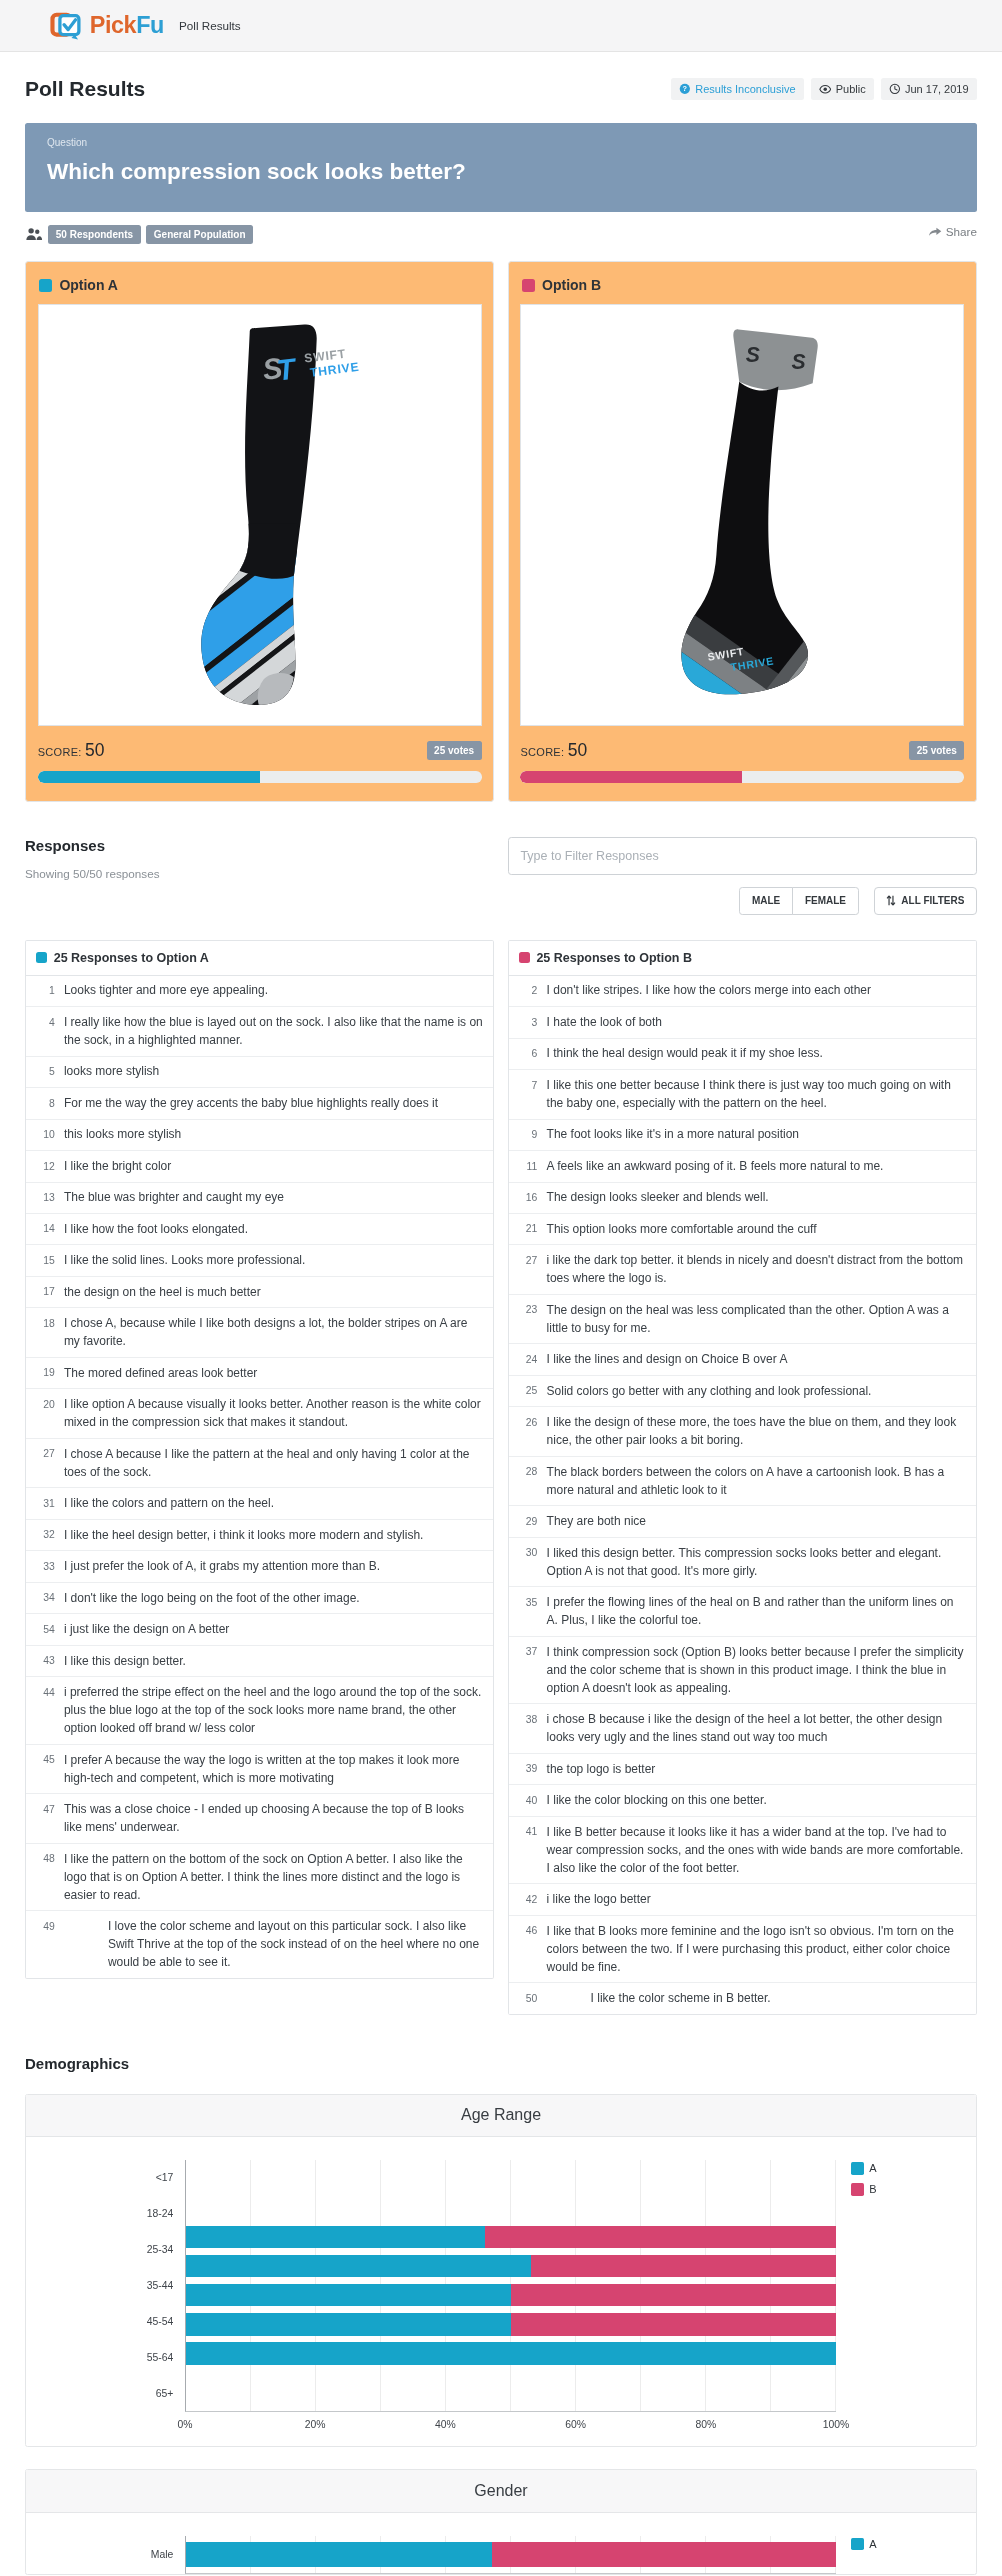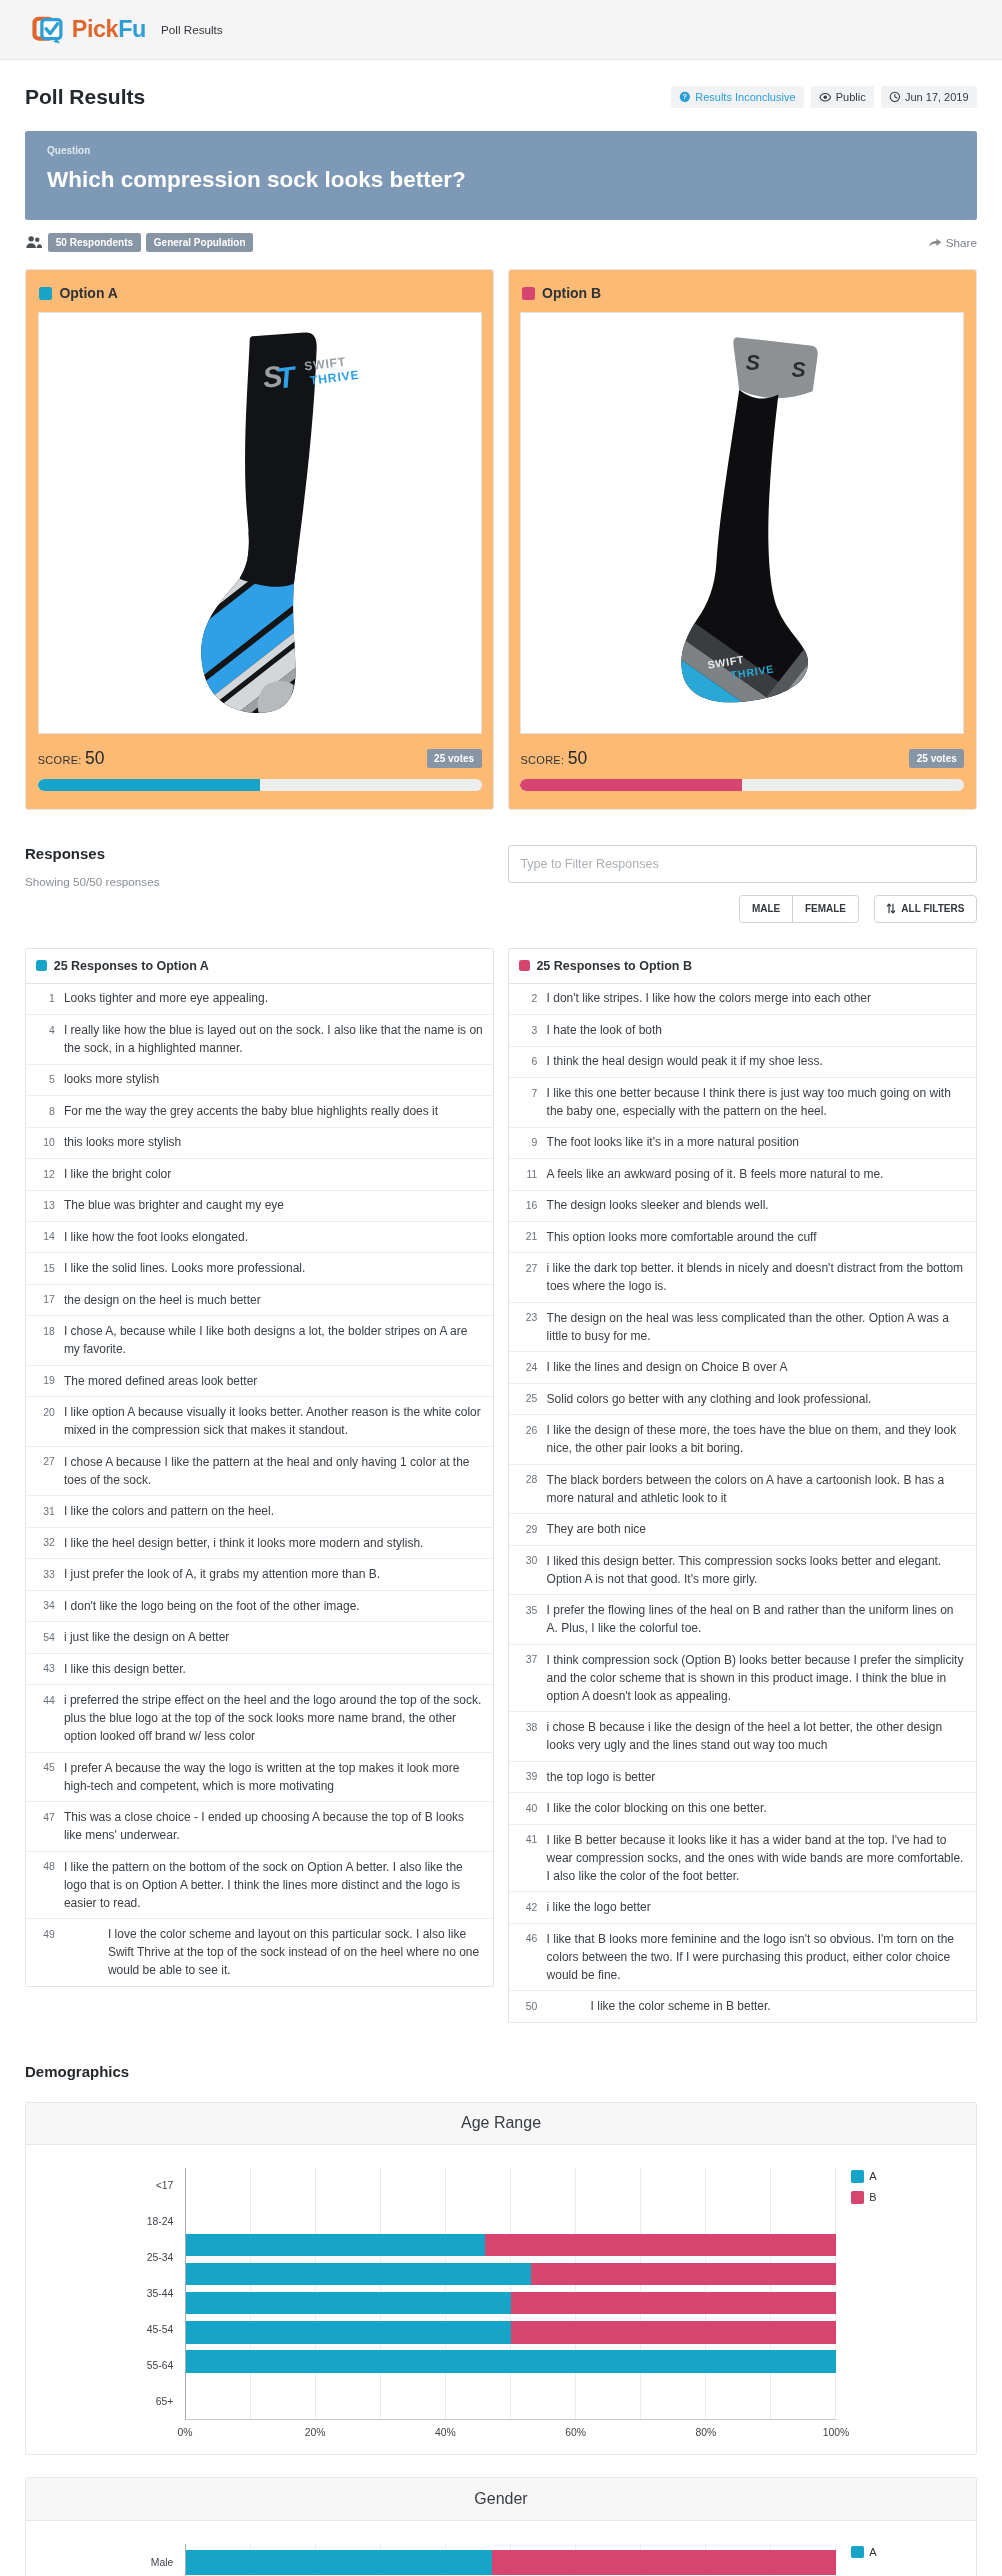--- a/index.html
+++ b/index.html
@@ -2,40 +2,40 @@
 <html style="font-size:13.4px"><head>
 <meta charset="utf-8">
 <style>
   * { box-sizing: border-box; margin: 0; padding: 0; }
   body {
     width: 1002px; min-height: 2576px; margin: 0 auto;
     font-family: "Liberation Sans", sans-serif;
     background: #ffffff; color: #32383e;
   }
   
-  .topbar { height: 60px; background: #f5f5f6; border-bottom: 0.8px solid #e4e4e4;
-    display: flex; align-items: center; padding: 0 32px; }
+  .topbar { height: 52px; background: #f5f5f6; border-bottom: 0.8px solid #e4e4e4;
+    display: flex; align-items: center; padding: 0 50px; }
   .brand { display: flex; align-items: center; gap: 6.7px; }
   .brand-word { font-size: 23.4px; font-weight: bold; letter-spacing: -0.4px; }
   .brand-pick { color: #df662c; } .brand-fu { color: #2d9fd4; }
   .topbar-sub { margin-left: 15px; font-size: 11.7px; color: #33383d; }
   
   .container { padding: 0 25px 33px 25px; }
   
   .page-head { display: flex; justify-content: space-between; align-items: center; margin-top: 25px; }
   .page-title { font-size: 21px; font-weight: bold; color: #24292e; }
   .head-badges { display: flex; gap: 6.7px; }
   .hbadge { background: #f1f2f3; border-radius: 2.5px; padding: 5px 8.4px; font-size: 11px;
     color: #353a3e; display: flex; align-items: center; gap: 4.2px; }
   .hbadge.link { color: #2b9fd6; cursor: pointer; }
   
   .question-panel { margin-top: 22px; background: #7e99b5; border-radius: 2.5px; padding: 14px 22px 27px 22px; }
-  .q-label { font-size: 10px; font-weight: bold; color: #dfe7ef; margin-bottom: 11px; }
+  .q-label { font-size: 10px; font-weight: normal; color: #dfe7ef; margin-bottom: 11px; }
   .q-text { font-size: 22.5px; font-weight: bold; color: #ffffff; }
-  .meta-row { display: flex; justify-content: space-between; align-items: center; margin-top: 12.5px; }
+  .meta-row { display: flex; justify-content: space-between; align-items: flex-start; margin-top: 12.5px; }
   .meta-left { display: flex; align-items: center; gap: 5.8px; }
   .mbadge { background: #8795a5; color: #fff; font-size: 10px; font-weight: bold;
     padding: 4.2px 7.5px; border-radius: 2.5px; }
   .share-link { color: #797e83; font-size: 11.7px; display: flex; align-items: center; gap: 4.2px; cursor: pointer; }
   
   .options-row { display: flex; gap: 13.4px; margin-top: 16.7px; }
   .option-card { flex: 1; background: #fdba74; border: 0.8px solid #e2e5e8; border-radius: 3.3px;
     padding: 11.7px 11.7px 18.4px 11.7px; }
   .option-head { display: flex; align-items: center; gap: 7.5px; margin: 4.2px 0 11px 1.7px;
     font-size: 14px; font-weight: bold; color: #2e3338; }

